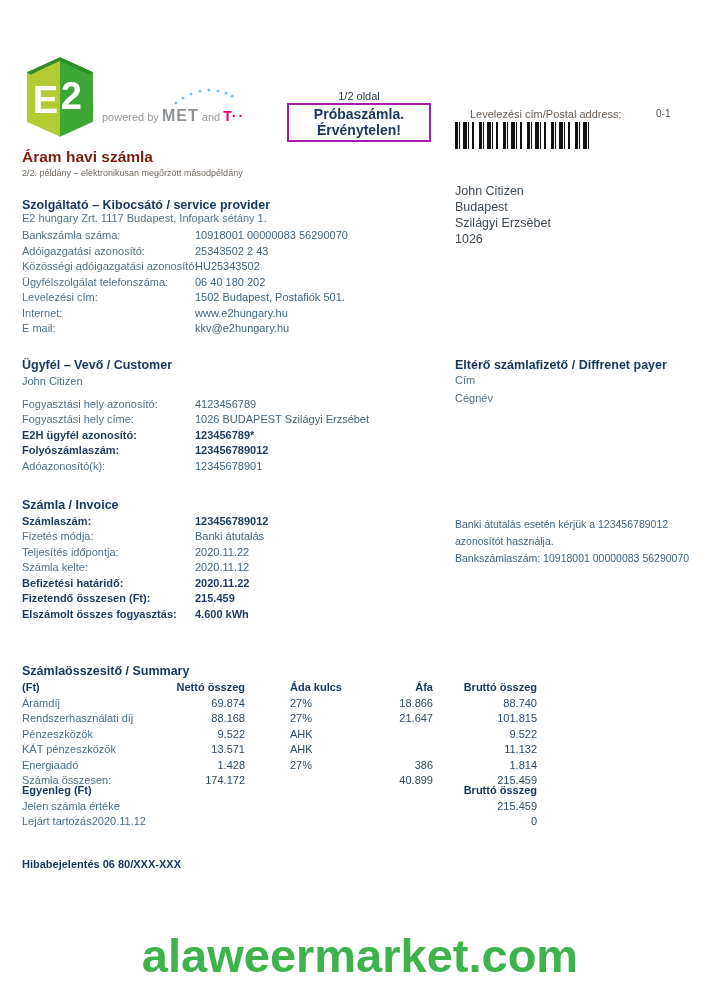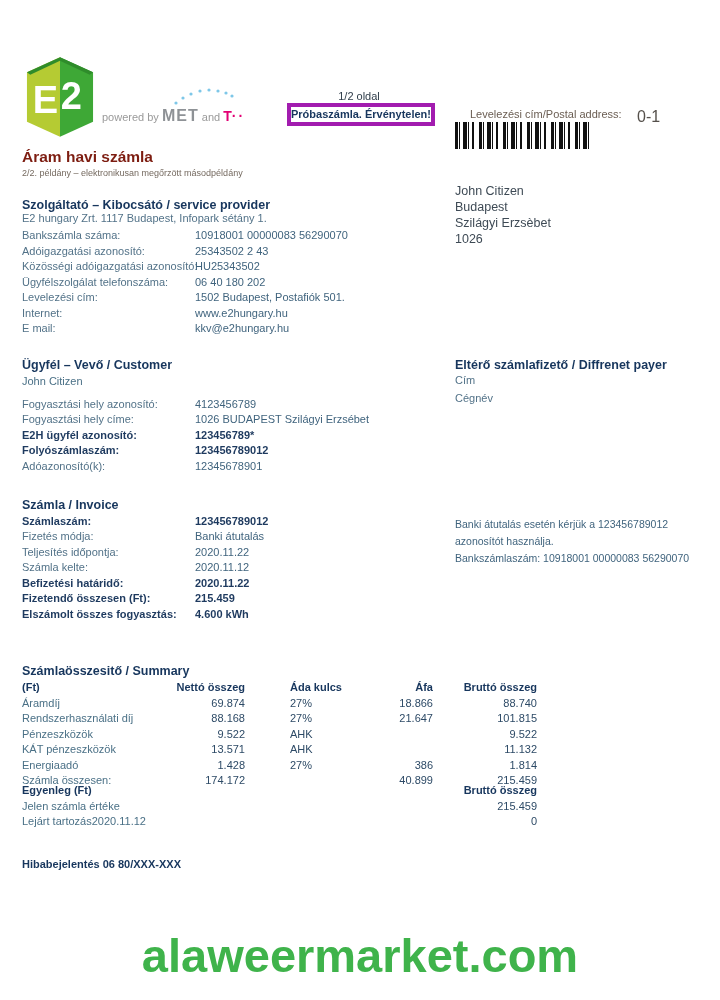--- a/index.html
+++ b/index.html
@@ -10,25 +10,25 @@
   .logo-wrap{position:absolute;left:22px;top:55px;width:240px;}
   .logo-e2{display:block;}
   .powered-line{position:absolute;left:80px;top:52px;white-space:nowrap;font-size:11px;color:#9a9a9a;}
   .powered-line .met{font-weight:bold;color:#8e9296;letter-spacing:1px;font-size:16px;}
   .met-arc{position:absolute;left:148px;top:32px;}
   .tele{color:#e20074;font-weight:bold;font-size:14px;}
   .tele-dots{color:#e20074;font-weight:bold;font-size:14px;letter-spacing:2px;}
 
   .page-info{position:absolute;left:287px;top:90px;width:144px;text-align:center;
              font-size:11px;color:#2f3d4a;}
-  .stamp-box{position:absolute;left:287px;top:103px;width:140px;border:4px solid #a21caf;
-             text-align:center;padding:1px 0 2px 0;font-size:11px;font-weight:bold;color:#17365d;}
+  .stamp-box{position:absolute;left:287px;top:103px;width:140px;border:2px solid #a21caf;
+             text-align:center;padding:1px 0 2px 0;font-size:14px;font-weight:bold;color:#17365d;}
 
   .postal-row{position:absolute;left:470px;top:108px;width:250px;font-size:11px;color:#6a5d52;}
-  .page-code{position:absolute;left:637px;top:108px;font-size:16px;color:#55504b;}
+  .page-code{position:absolute;left:656px;top:108px;font-size:10px;color:#55504b;}
   .barcode{position:absolute;left:455px;top:122px;width:137px;height:27px;
            background:repeating-linear-gradient(90deg,
              #111 0 3px,#fff 3px 4px,#111 4px 5px,#fff 5px 8px,#111 8px 12px,
              #fff 12px 13px,#111 13px 14px,#fff 14px 17px,#111 17px 19px,#fff 19px 24px);}
 
   .doc-title{position:absolute;left:22px;top:148px;font-size:15.5px;font-weight:bold;color:#7d1d11;}
   .doc-subtitle{position:absolute;left:22px;top:168px;font-size:9px;color:#756a60;}
 
   .recipient{position:absolute;left:455px;top:183px;font-size:12.5px;line-height:16px;color:#3e4a55;}
 

